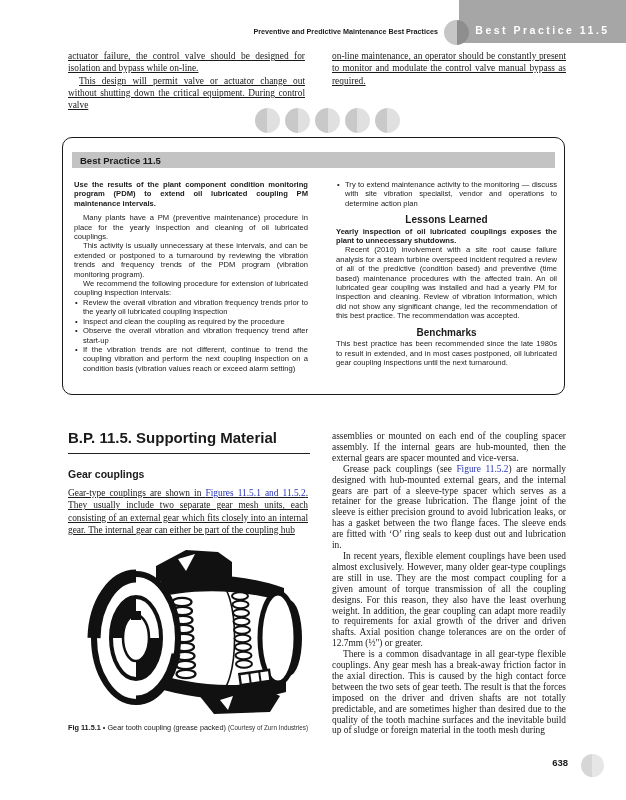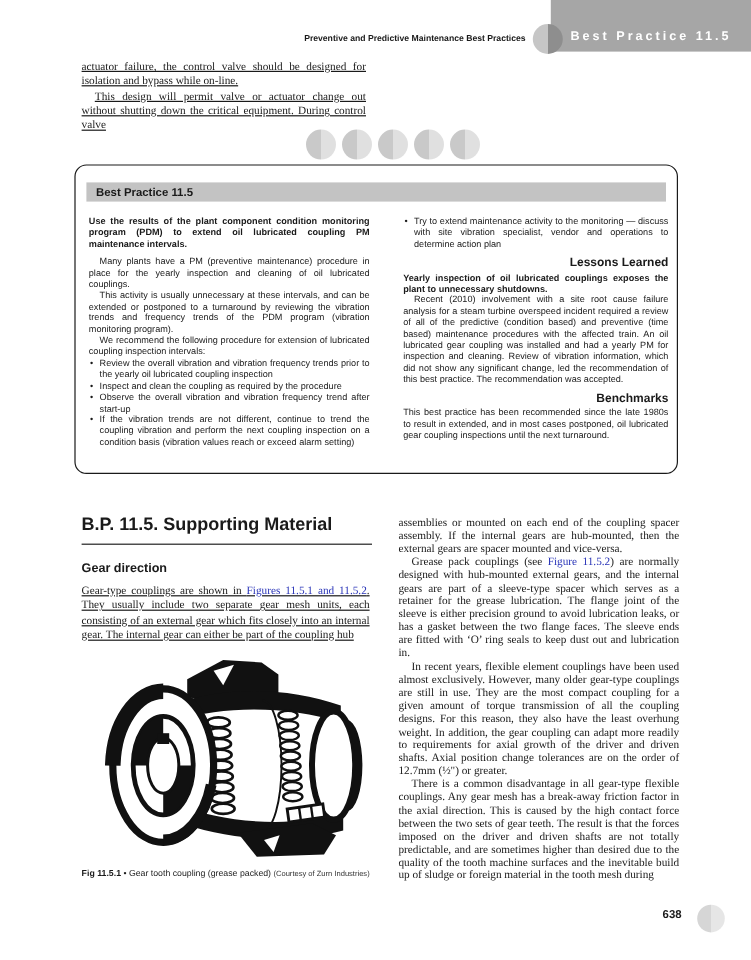--- a/index.html
+++ b/index.html
@@ -53,21 +53,21 @@
   }
   .bp-col { position:absolute; top:42px; font-size:7.6px; line-height:9.4px; text-align:justify; }
   .bp-col-left  { left:11px;  width:234px; }
   .bp-col-right { left:273px; width:221px; }
   .bp-col p { margin:0; }
   .bp-col p.indent { text-indent:9px; }
   .bp-statement { font-weight:bold; margin-bottom:5px !important; }
   .bp-col ul { list-style:none; margin:0; padding:0; }
   .bp-col li { position:relative; padding-left:9px; }
   .bp-col li::before { content:"\2022"; position:absolute; left:1px; }
-  .bp-heading { font-size:10px; font-weight:bold; margin:7px 0 2px 0; text-align:right; }
+  .bp-heading { font-size:10px; font-weight:bold; margin:7px 0 2px 0; text-align:center; }
   .bp-bold { font-weight:bold; }
   
   .support-heading {
     position:absolute; left:68px; top:429px; width:242px;
     font-family:"Liberation Sans", sans-serif; font-weight:bold; font-size:15px;
     border-bottom:1.8px solid #222; padding-bottom:7px;
   }
   .gear-heading {
     position:absolute; left:68px; top:468px;
     font-family:"Liberation Sans", sans-serif; font-weight:bold; font-size:10.5px;
@@ -103,20 +103,23 @@
 
   <div class="header-tab">
     <span>Best Practice 11.5</span>
   </div>
   <div class="half-circle header-circle"></div>
   <div class="running-head">Preventive and Predictive Maintenance Best Practices</div>
 
   <div class="serifcol intro-left">
     <p>actuator failure, the control valve should be designed for isolation and bypass while on-line.</p>
     <p class="indent">This design will permit valve or actuator change out without shutting down the critical equipment. During control valve</p>
+  </div>
+  <div class="serifcol intro-right">
+    <p>on-line maintenance, an operator should be constantly present to monitor and modulate the control valve manual bypass as required.</p>
   </div>
 
   <div class="circle-row">
     <div class="half-circle"></div>
     <div class="half-circle"></div>
     <div class="half-circle"></div>
     <div class="half-circle"></div>
     <div class="half-circle"></div>
   </div>
 
@@ -142,21 +145,21 @@
       </ul>
       <h3 class="bp-heading">Lessons Learned</h3>
       <p class="bp-bold">Yearly inspection of oil lubricated couplings exposes the plant to unnecessary shutdowns.</p>
       <p class="indent">Recent (2010) involvement with a site root cause failure analysis for a steam turbine overspeed incident required a review of all of the predictive (condition based) and preventive (time based) maintenance procedures with the affected train. An oil lubricated gear coupling was installed and had a yearly PM for inspection and cleaning. Review of vibration information, which did not show any significant change, led the recommendation of this best practice. The recommendation was accepted.</p>
       <h3 class="bp-heading">Benchmarks</h3>
       <p>This best practice has been recommended since the late 1980s to result in extended, and in most cases postponed, oil lubricated gear coupling inspections until the next turnaround.</p>
     </div>
   </div>
 
   <h1 class="support-heading">B.P. 11.5. Supporting Material</h1>
-  <h2 class="gear-heading">Gear direction</h2>
+  <h2 class="gear-heading">Gear couplings</h2>
 
   <div class="serifcol support-para">
     <p><span>Gear-type couplings are shown in </span><a class="figlink">Figures 11.5.1 and 11.5.2</a><span>. They usually include two separate gear mesh units, each consisting of an external gear which fits closely into an internal gear. The internal gear can either be part of the coupling hub</span></p>
   </div>
 
   <div class="figure">
     <svg width="228" height="176" viewBox="0 0 228 176">
 
       <path d="M74 24 L104 8 L136 10 L150 20 L150 36 L100 48 L74 38 Z" fill="#111"></path>
       <path d="M96 17 L113 12 L104 29 Z" fill="#fff"></path>

